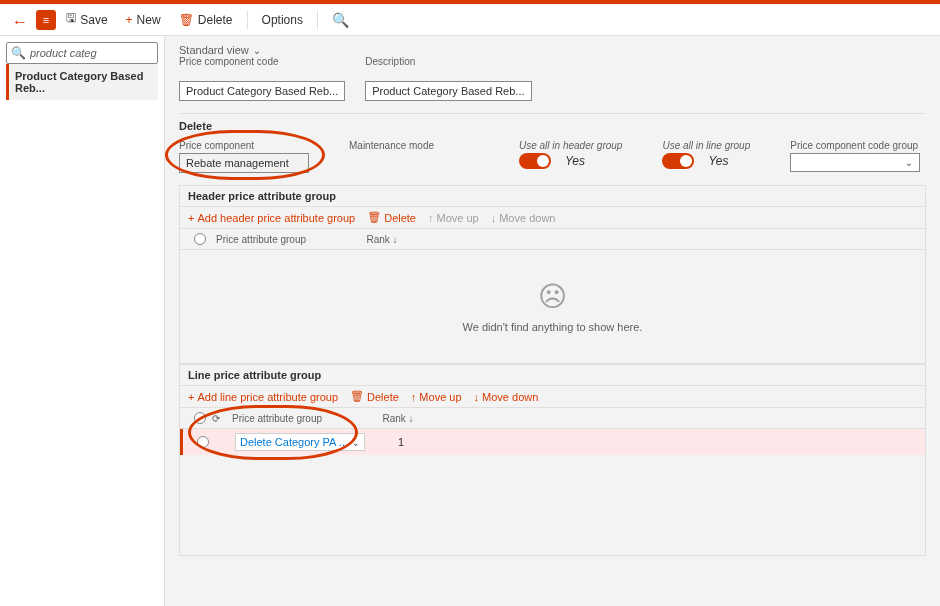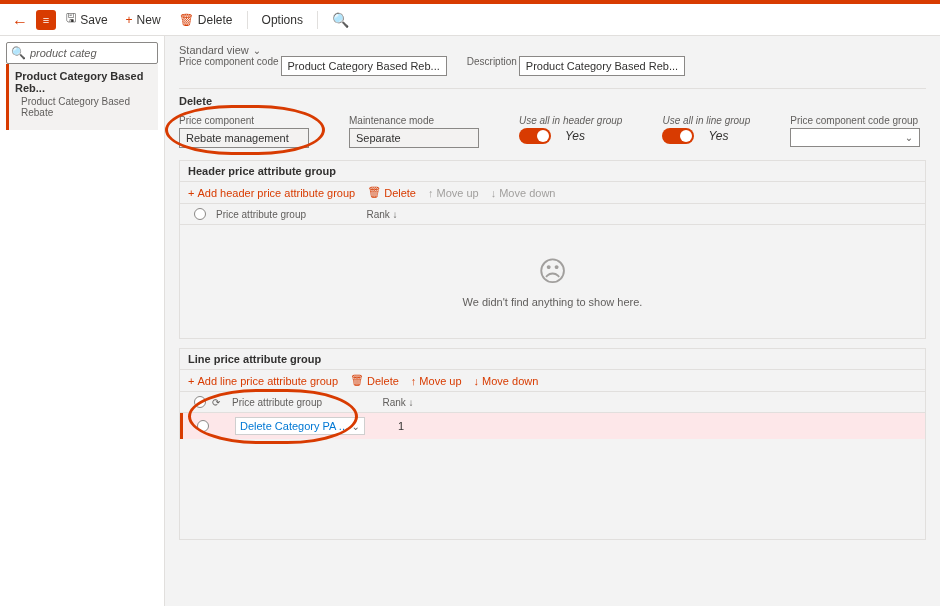--- a/index.html
+++ b/index.html
@@ -16,36 +16,36 @@
   .sidebar { width:165px; background:#fff; border-right:1px solid #e1dfdd; padding:6px; height:574px; }
   .search-box { border:1px solid #8a8886; border-radius:2px; padding:2px 4px; display:flex; align-items:center; gap:4px; background:#fff; height:22px;}
   .search-box input { border:none; outline:none; flex:1; font-size:11px; font-style:italic; color:#605e5c; background:transparent; width: 100%;}
   .nav-item { padding:6px 6px; cursor:pointer; font-size:11px; }
   .nav-item.active { background:#f3f2f1; border-left:3px solid #d83b01; font-weight:600; }
   .nav-item.sub { color:#605e5c; font-weight:400; font-size:10px; padding-top: 2px;}
   .main { flex:1; padding:8px 14px 14px 14px; overflow:auto; }
   .view-label { color:#605e5c; font-size:11px; display:flex; align-items:center; gap:4px;}
   .page-title { font-size:20px; font-weight:600; margin:2px 0 10px 0; }
   .field-row { display:flex; gap:20px; margin-bottom:12px; }
-  .field { display:flex; flex-direction:row; gap:2px; }
+  .field { display:flex; flex-direction:column; gap:14px; }
   .field label { font-size:10px; color:#605e5c; }
   .field .val-box { border:1px solid #8a8886; padding:3px 6px; font-size:11px; min-width:120px; background:#fff;}
   .section { border-top:1px solid #e1dfdd; padding-top:6px; margin-top:4px; }
   .section-title { font-size:11px; font-weight:600; margin-bottom:8px; color:#323130;}
   .general-row { display:flex; gap:40px; align-items:flex-start; position:relative; flex-wrap: wrap;}
   .dropdown-field { display:flex; flex-direction:column; gap:2px; min-width:130px;}
   .dropdown-field label { font-size:10px; color:#605e5c;}
   .dropdown-box { border:1px solid #8a8886; background:#f3f2f1; padding:3px 6px; font-size:11px; min-width:130px; display:flex; justify-content:space-between; align-items:center;}
   .dropdown-box.white { background:#fff; }
   .toggle-field { display:flex; flex-direction:column; gap:2px;font-style:italic;}
   .toggle-field label { font-size:10px; color:#605e5c;}
   .toggle-row { display:flex; align-items:center; gap:14px;}
   .toggle { width:32px; height:16px; background:#d83b01; border-radius:8px; position:relative;}
   .toggle .knob { width:12px; height:12px; background:#fff; border-radius:50%; position:absolute; top:2px; right:2px;}
-  .grid-section { border:1px solid #e1dfdd; margin-bottom:9px; }
+  .grid-section { border:1px solid #e1dfdd; margin-bottom:0; }
   .grid-header-bar { padding:4px 8px; border-bottom:1px solid #e1dfdd; font-size:11px; font-weight:600;}
   .grid-toolbar { padding:4px 8px; border-bottom:1px solid #e1dfdd; display:flex; gap:12px; font-size:11px; align-items:center;}
   .grid-tb-btn { display:flex; align-items:center; gap:3px; cursor:pointer;}
   .disabled { color:#a19f9d; }
   .grid-cols { display:flex; padding:4px 8px; border-bottom:1px solid #e1dfdd; font-size:10px; color:#605e5c; align-items:center;}
   .grid-empty { padding:30px 0; text-align:center; color:#605e5c; font-size:11px;}
   .grid-empty .face { font-size:28px; color:#a19f9d; margin-bottom:8px; display:block;}
   .col-sel { width:24px; }
   .col-name { width:140px; padding-left:4px;}
   .col-rank { width:60px; text-align:center;}
@@ -86,21 +86,20 @@
 </div>
 
 <div class="layout">
   <div class="sidebar">
     <div class="search-box">
       <span style="color:#605e5c;">🔍</span>
       <input value="product categ" style="">
     </div>
     <div class="nav-item active">
       <div>Product Category Based Reb...</div>
-      <div class="nav-item sub">Product Category Based Rebate</div>
     </div>
   </div>
 
   <div class="main" style="position:relative;">
     <div class="view-label">
       <span>Standard view</span>
       <span class="chev">⌄</span>
     </div>
 
     <div class="field-row">
@@ -119,23 +118,20 @@
       <div class="general-row">
         <div class="dropdown-field" style="position:relative;">
           <div class="circle-highlight circle1"></div>
           <label>Price component</label>
           <div class="dropdown-box">
             <span>Rebate management</span>
           </div>
         </div>
         <div class="dropdown-field">
           <label>Maintenance mode</label>
-          <div class="dropdown-box">
-            <span>Separate</span>
-          </div>
         </div>
         <div class="toggle-field">
           <label>Use all in header group</label>
           <div class="toggle-row">
             <div class="toggle">
                 <div class="knob"></div>
               </div>
             <span>Yes</span>
           </div>
         </div>

